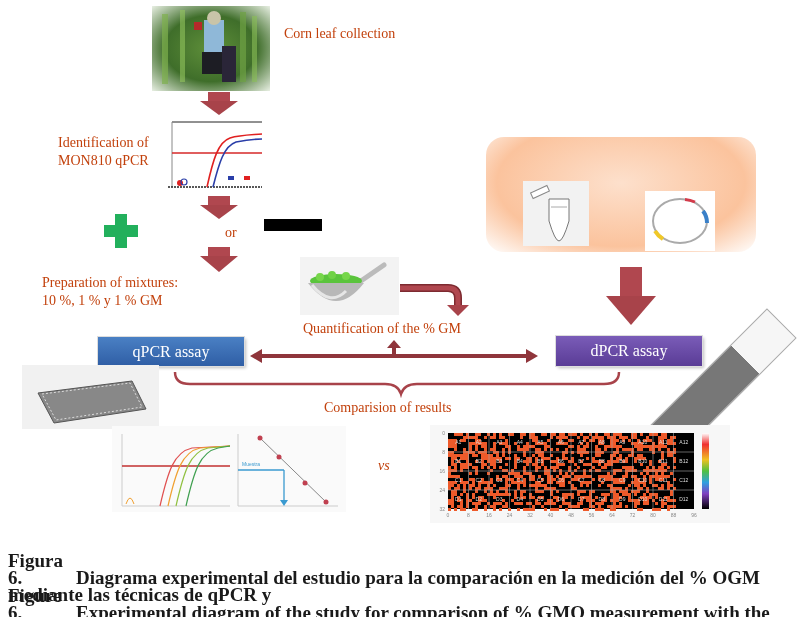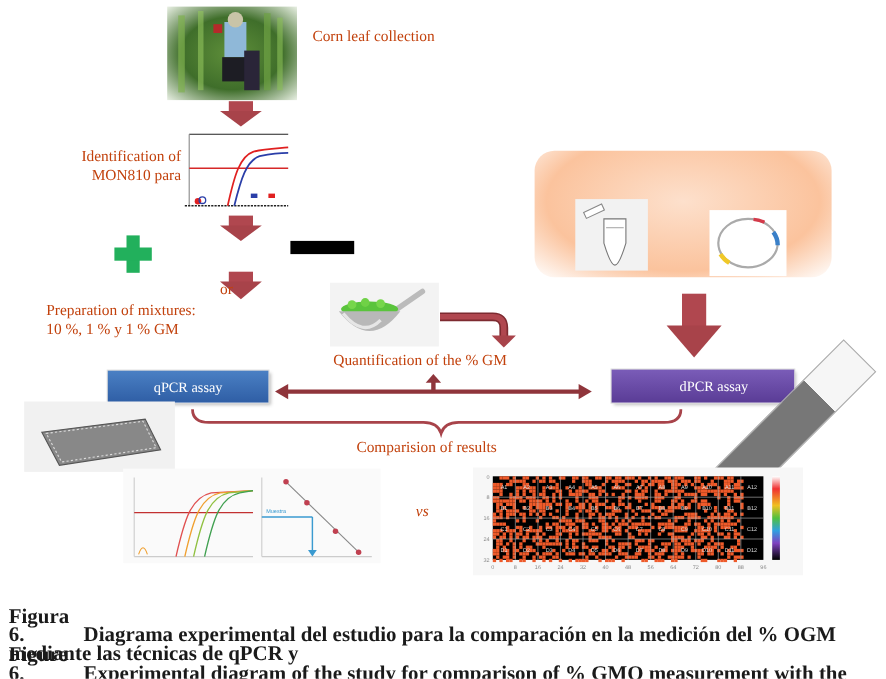--- a/index.html
+++ b/index.html
@@ -1,20 +1,20 @@
 <!DOCTYPE html>
 <html><head>
 <meta charset="utf-8">
 <style>
   html,body{margin:0;padding:0;background:#fff;}
   body{width:805px;height:617px;position:relative;overflow:hidden;font-family:"Liberation Serif","DejaVu Serif",serif;color:#222;}
   .abs{position:absolute;}
   .lbl{position:absolute;font-size:14px;line-height:18px;color:#c2410c;}
   .photo{position:absolute;background:#f1f1f1;}
-  .assay{position:absolute;color:#fff;font-size:13px;text-align:center;box-shadow:0 0 0 1px #ddd,2px 2px 3px rgba(0,0,0,.25);}
+  .assay{position:absolute;color:#fff;font-size:16px;text-align:center;box-shadow:0 0 0 1px #ddd,2px 2px 3px rgba(0,0,0,.25);}
   .caption{position:absolute;left:8px;font-weight:bold;font-size:19px;line-height:17px;color:#1a1a1a;}
   .caption .num{display:inline-block;width:68px;}
   .caption .indent{padding-left:68px;margin-top:27px;}
   svg{position:absolute;left:0;top:0;overflow:visible;}
 </style>
 </head>
 <body>
 
 <div class="photo" style="left:152px;top:6px;width:118px;height:85px;background:radial-gradient(ellipse at center,#5f8f3a 0%,#3f6e2a 55%,#e8efe3 100%);">
   <svg width="118" height="85">
@@ -24,23 +24,23 @@
     <rect x="100" y="10" width="5" height="66" fill="#8cbf58" opacity=".6"></rect>
     <rect x="52" y="14" width="20" height="32" fill="#8fb8d8"></rect>
     <rect x="50" y="46" width="24" height="22" fill="#1d1d24"></rect>
     <circle cx="62" cy="12" r="7" fill="#c9c4a8"></circle>
     <rect x="70" y="40" width="14" height="36" fill="#2a2538"></rect>
     <rect x="42" y="16" width="8" height="8" fill="#b52a2a"></rect>
   </svg>
 </div>
 <div class="lbl" style="left:284px;top:25px;">Corn leaf collection</div>
 
-<div class="lbl" style="left:58px;top:134px;text-align:right;margin-left:16px;">
+<div class="lbl" style="left:58px;top:134px;text-align:left;">
   <div>Identification of</div>
-  <div>MON810 para</div>
+  <div>MON810 qPCR</div>
 </div>
 
 <svg width="805" height="617">
 
   <g>
     <rect x="170" y="122" width="92" height="66" fill="#fff"></rect>
     <line x1="172" y1="122" x2="262" y2="122" stroke="#222" stroke-width="1"></line>
     <line x1="172" y1="122" x2="172" y2="187" stroke="#888" stroke-width="1"></line>
     <line x1="168" y1="187" x2="262" y2="187" stroke="#222" stroke-width="1.5" stroke-dasharray="2,1"></line>
     <line x1="172" y1="153" x2="262" y2="153" stroke="#d62828" stroke-width="1.3"></line>
@@ -88,21 +88,21 @@
     <polygon points="538,356 526,349 526,363" fill="#8f353b"></polygon>
     <line x1="394" y1="356" x2="394" y2="347" stroke="#8f353b" stroke-width="4"></line>
     <polygon points="387,348 401,348 394,340" fill="#8f353b"></polygon>
   </g>
 
   <path d="M175 372 Q175 384 190 384 L385 384 Q398 384 401 394 Q404 384 417 384 L604 384 Q619 384 619 372" stroke="#a8434a" stroke-width="2.5" fill="none"></path>
 
   <polygon points="590,215 646,197 646,204 600,217 646,232 646,238" fill="#3aa0c8"></polygon>
 </svg>
 
-<div class="lbl" style="left:200px;top:224px;margin-top:31px;">or</div>
+<div class="lbl" style="left:225px;top:224px;">or</div>
 
 <div class="lbl" style="left:42px;top:274px;">
   <div>Preparation of mixtures:</div>
   <div>10 %, 1 % y 1 % GM</div>
 </div>
 
 <div class="photo" style="left:300px;top:257px;width:99px;height:58px;background:#f3f3f3;">
   <svg width="99" height="58">
     <line x1="58" y1="26" x2="84" y2="8" stroke="#bbb" stroke-width="5" stroke-linecap="round"></line>
     <ellipse cx="36" cy="24" rx="26" ry="7" fill="#5ac43c"></ellipse>
@@ -128,21 +128,21 @@
 <div class="photo" style="left:645px;top:191px;width:70px;height:60px;background:#fff;">
   <svg width="70" height="60">
     <ellipse cx="35" cy="30" rx="27" ry="22" fill="none" stroke="#aaa" stroke-width="2"></ellipse>
     <path d="M40 8.5 A27 22 0 0 1 50 11" stroke="#d43a4a" stroke-width="3" fill="none"></path>
     <path d="M58 20 A27 22 0 0 1 62 32" stroke="#3a80c8" stroke-width="4" fill="none"></path>
     <path d="M10 40 A27 22 0 0 0 18 48" stroke="#f0c828" stroke-width="4" fill="none"></path>
   </svg>
 </div>
 
 <div class="assay" style="left:98px;top:337px;width:146px;height:29px;line-height:29px;background:linear-gradient(#4a80c4,#2f5ea5);">qPCR assay</div>
-<div class="assay" style="left:556px;top:336px;width:146px;height:30px;line-height:30px;background:linear-gradient(#7a5cb8,#5a3c96);padding-left:20px;">dPCR assay</div>
+<div class="assay" style="left:556px;top:336px;width:146px;height:30px;line-height:30px;background:linear-gradient(#7a5cb8,#5a3c96);">dPCR assay</div>
 
 <div class="photo" style="left:22px;top:365px;width:137px;height:64px;background:#f1f1f1;">
   <svg width="137" height="64">
     <polygon points="16,28 110,16 124,44 32,58" fill="#888" stroke="#555"></polygon>
     <polygon points="20,29 108,18 120,42 34,55" fill="none" stroke="#ddd" stroke-dasharray="2,2"></polygon>
   </svg>
 </div>
 
 <div class="lbl" style="left:324px;top:399px;">Comparision of results</div>
 

